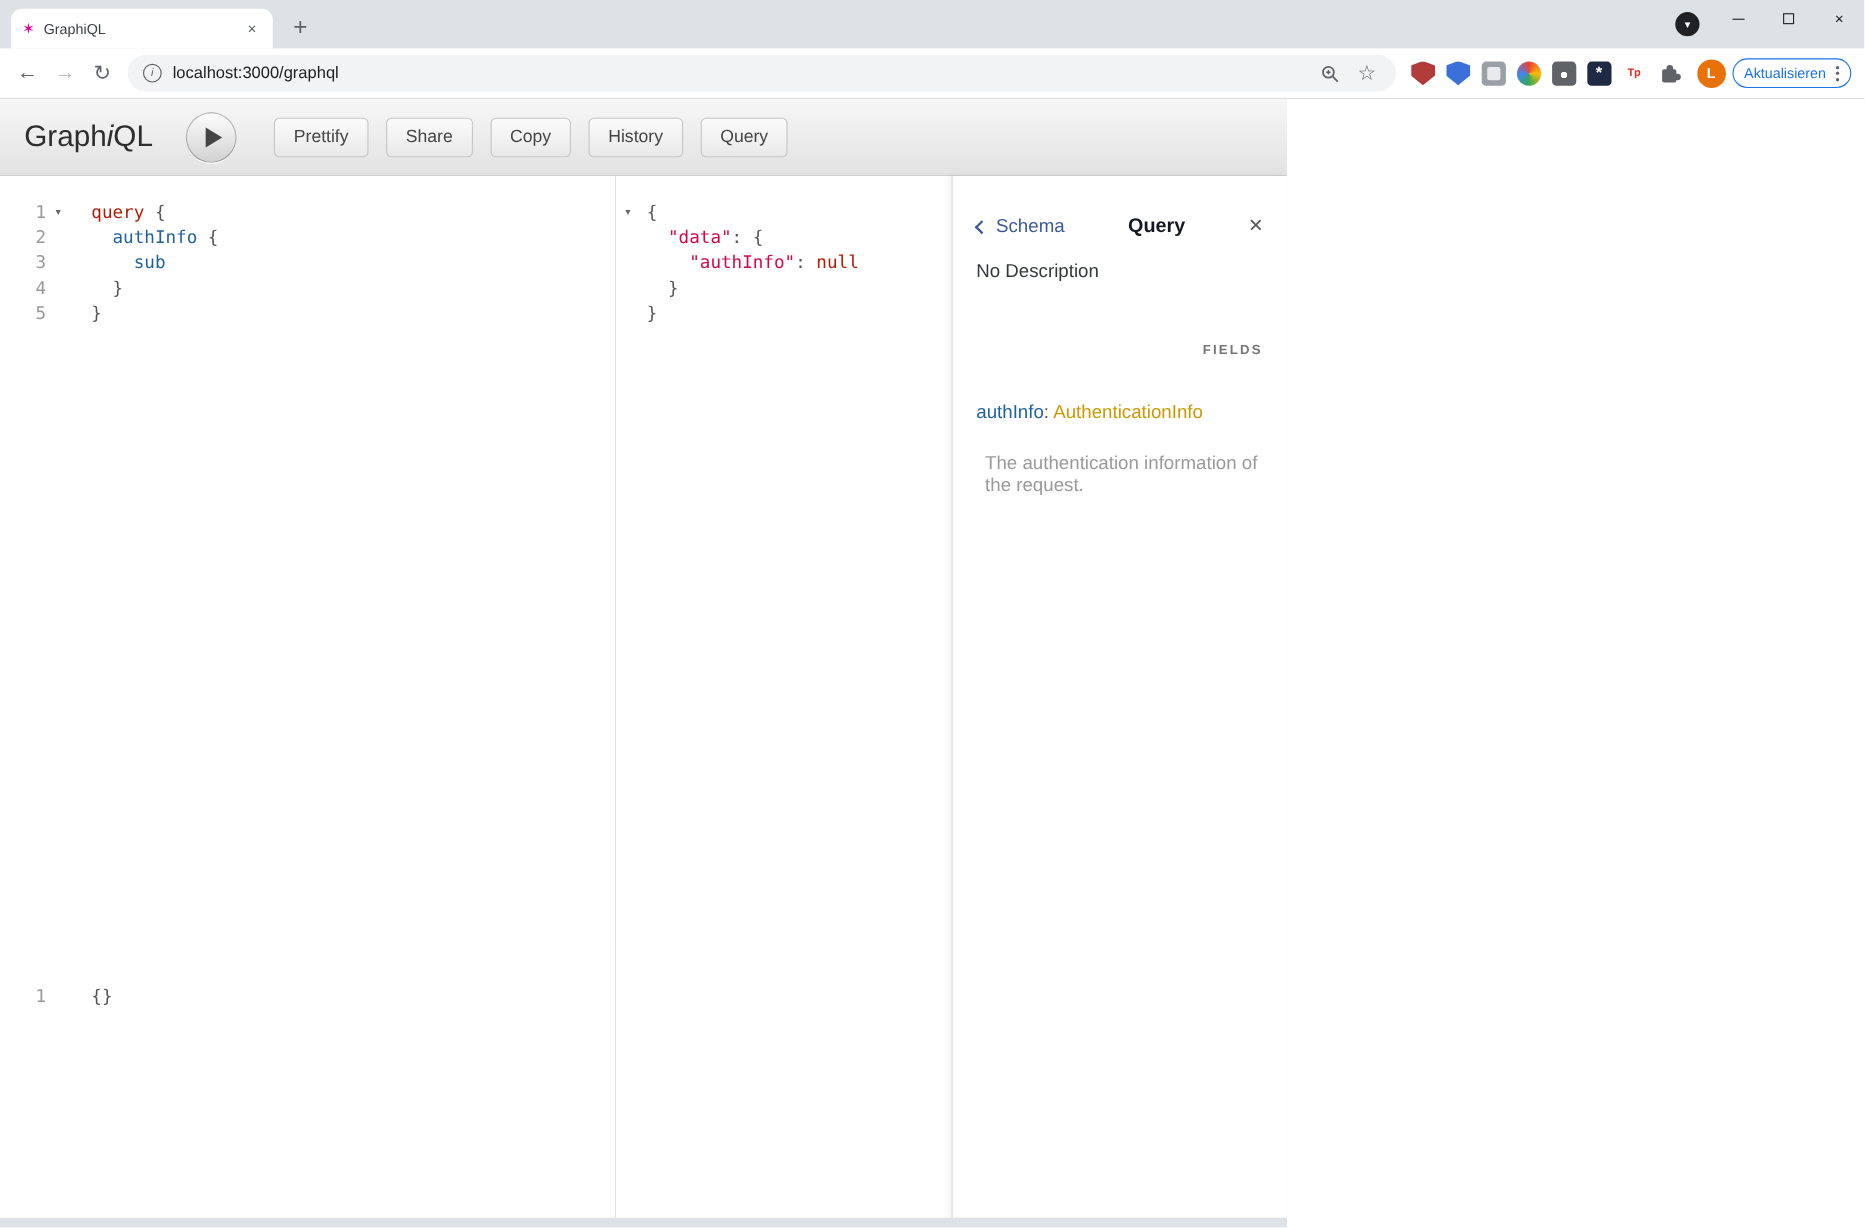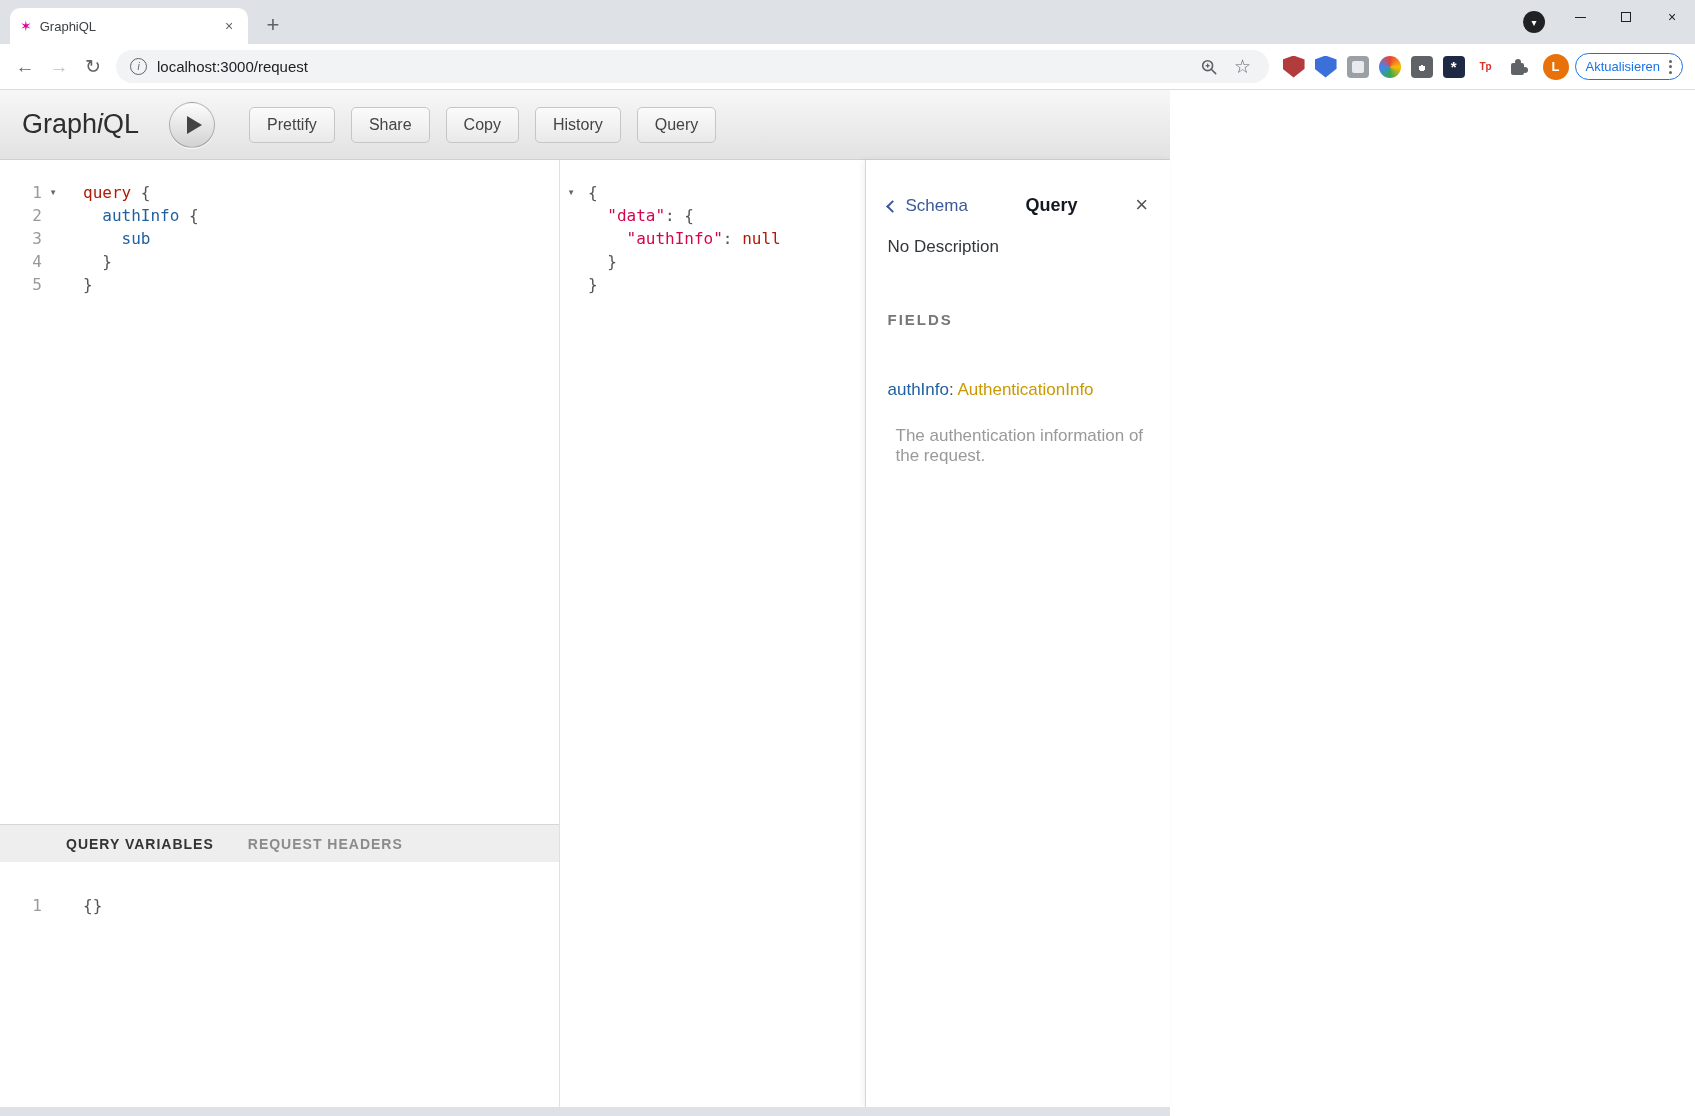--- a/index.html
+++ b/index.html
@@ -132,22 +132,22 @@
                   display:inline-block; }
   .doc-title { flex:1; text-align:center; font-weight:bold; font-size:18px; color:#141823; }
   .doc-close { color:#555; font-size:22px; cursor:pointer; line-height:1; }
   .doc-search { height:66px; flex:none; display:flex; align-items:center; gap:10px;
                 padding:0 22px; border-bottom:1px solid #d6d6d6; }
   .doc-search-input { flex:1; border:none; outline:none; font-size:17px; color:#333;
                       background:transparent; font-family:"Liberation Sans",sans-serif; }
   .doc-search-input::placeholder { color:#999; }
   .doc-body { padding:21px 22px; font-size:17px; }
   .doc-no-desc { color:#33363b; margin-bottom:54px; }
-  .doc-cat-title { color:#777; font-size:15px; font-weight:bold; letter-spacing:2px;
-                   margin-bottom:52px; }
+  .doc-cat-title { color:#777; font-size:12px; font-weight:bold; letter-spacing:2px;
+                   margin-bottom:40px;text-align:right; }
   .doc-field { margin-bottom:26px; }
   .field-name { color:var(--property-blue,#1F61A0); cursor:pointer; }
   .field-colon { color:#555; }
   .field-type { color:var(--type-orange,#CA9800); cursor:pointer; }
   .field-desc { color:#999; padding-left:8px; }
 </style>
 </head>
 <body>
 
 <div class="tab-strip">
@@ -168,21 +168,21 @@
     <div class="win-btn">×</div>
   </div>
 </div>
 
 <div class="toolbar">
   <div class="nav-icon">←</div>
   <div class="nav-icon disabled">→</div>
   <div class="nav-icon">↻</div>
   <div class="omnibox">
     <span class="info-icon">i</span>
-    <span class="omni-url">localhost:3000/request</span>
+    <span class="omni-url">localhost:3000/graphql</span>
     <span class="omni-action">
       <svg width="18" height="18" viewBox="0 0 20 20">
         <circle cx="8.5" cy="8.5" r="5.5" fill="none" stroke="#5f6368" stroke-width="1.8"></circle>
         <line x1="12.8" y1="12.8" x2="17.4" y2="17.4" stroke="#5f6368" stroke-width="1.8" stroke-linecap="round"></line>
         <line x1="6.2" y1="8.5" x2="10.8" y2="8.5" stroke="#5f6368" stroke-width="1.5"></line>
         <line x1="8.5" y1="6.2" x2="8.5" y2="10.8" stroke="#5f6368" stroke-width="1.5"></line>
       </svg>
     </span>
     <span class="omni-action star-icon">☆</span>
   </div>
@@ -244,24 +244,20 @@
                 <span class="cm-fold"></span>
                 <span class="cm-code"><span class="tok-p">  }</span></span>
               </div>
               <div class="cm-line">
                 <span class="cm-gutter-num">5</span>
                 <span class="cm-fold"></span>
                 <span class="cm-code"><span class="tok-p">}</span></span>
               </div>
             </div>
         </div>
-        <div class="var-bar">
-            <span class="var-title">QUERY VARIABLES</span>
-            <span class="var-title inactive">REQUEST HEADERS</span>
-          </div>
         <div class="var-editor">
           <div>
               <div class="cm-line">
                 <span class="cm-gutter-num">1</span>
                 <span class="cm-fold"></span>
                 <span class="cm-code"><span class="tok-p">{}</span></span>
               </div>
             </div>
         </div>
       </div>

